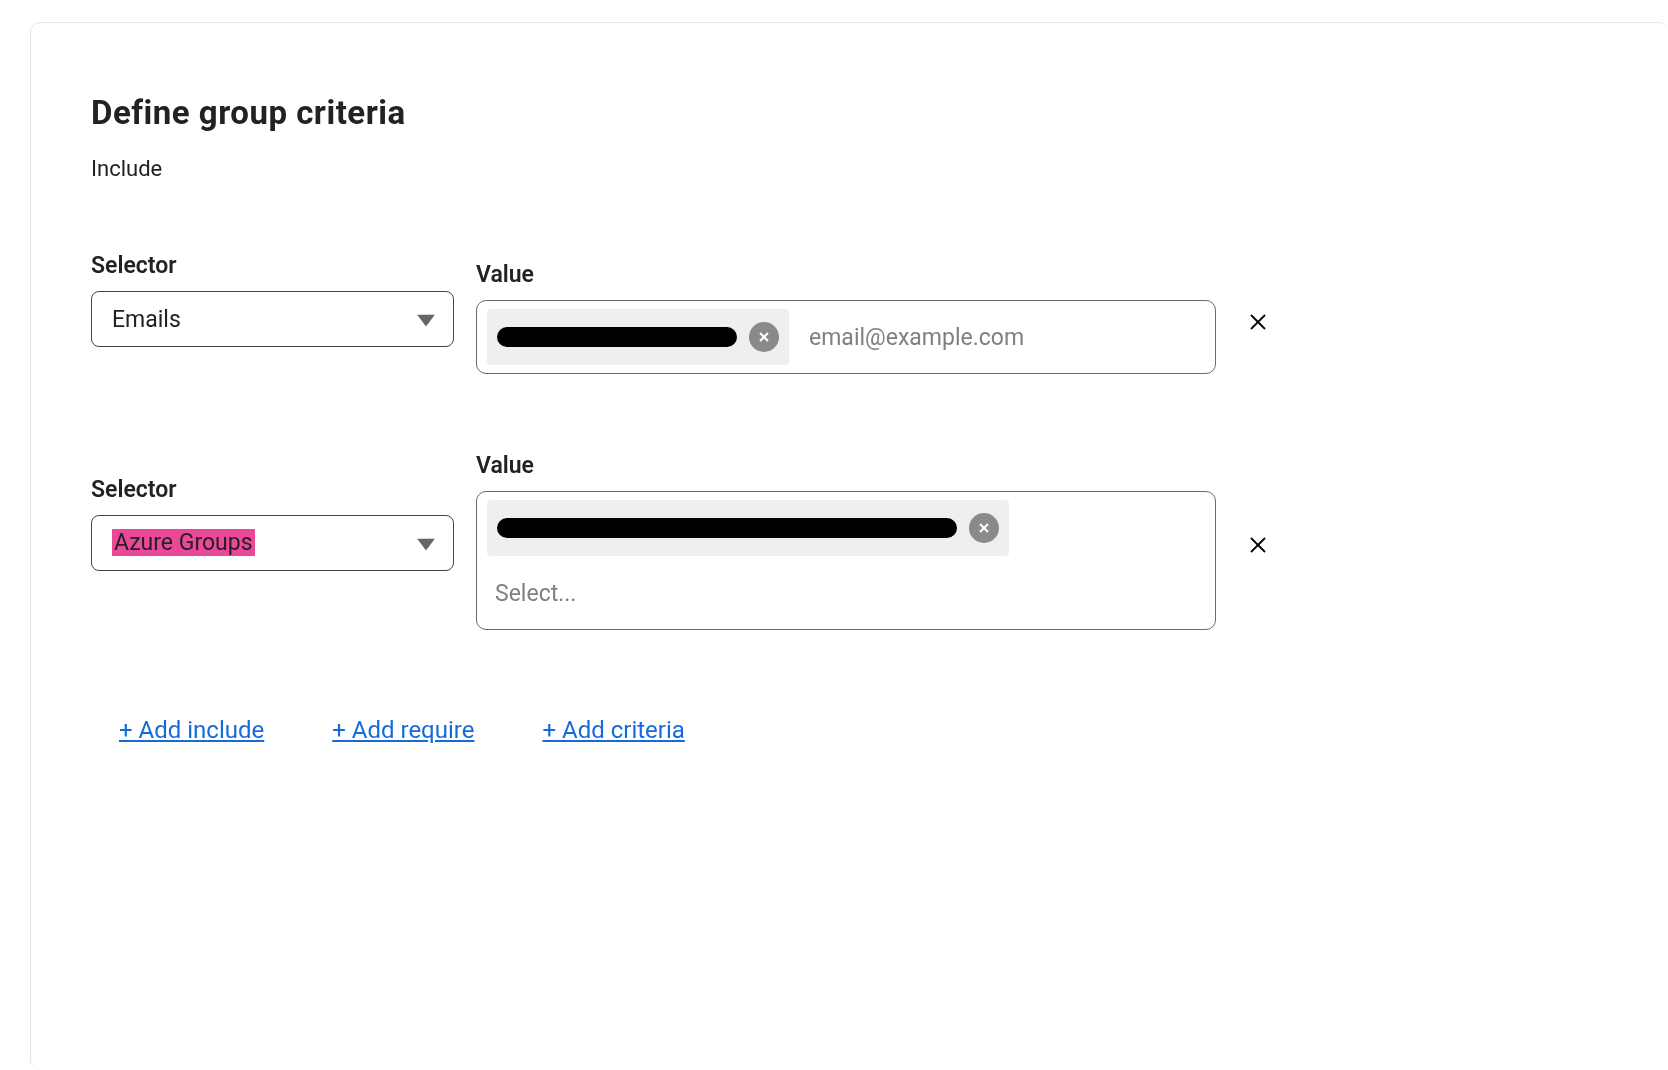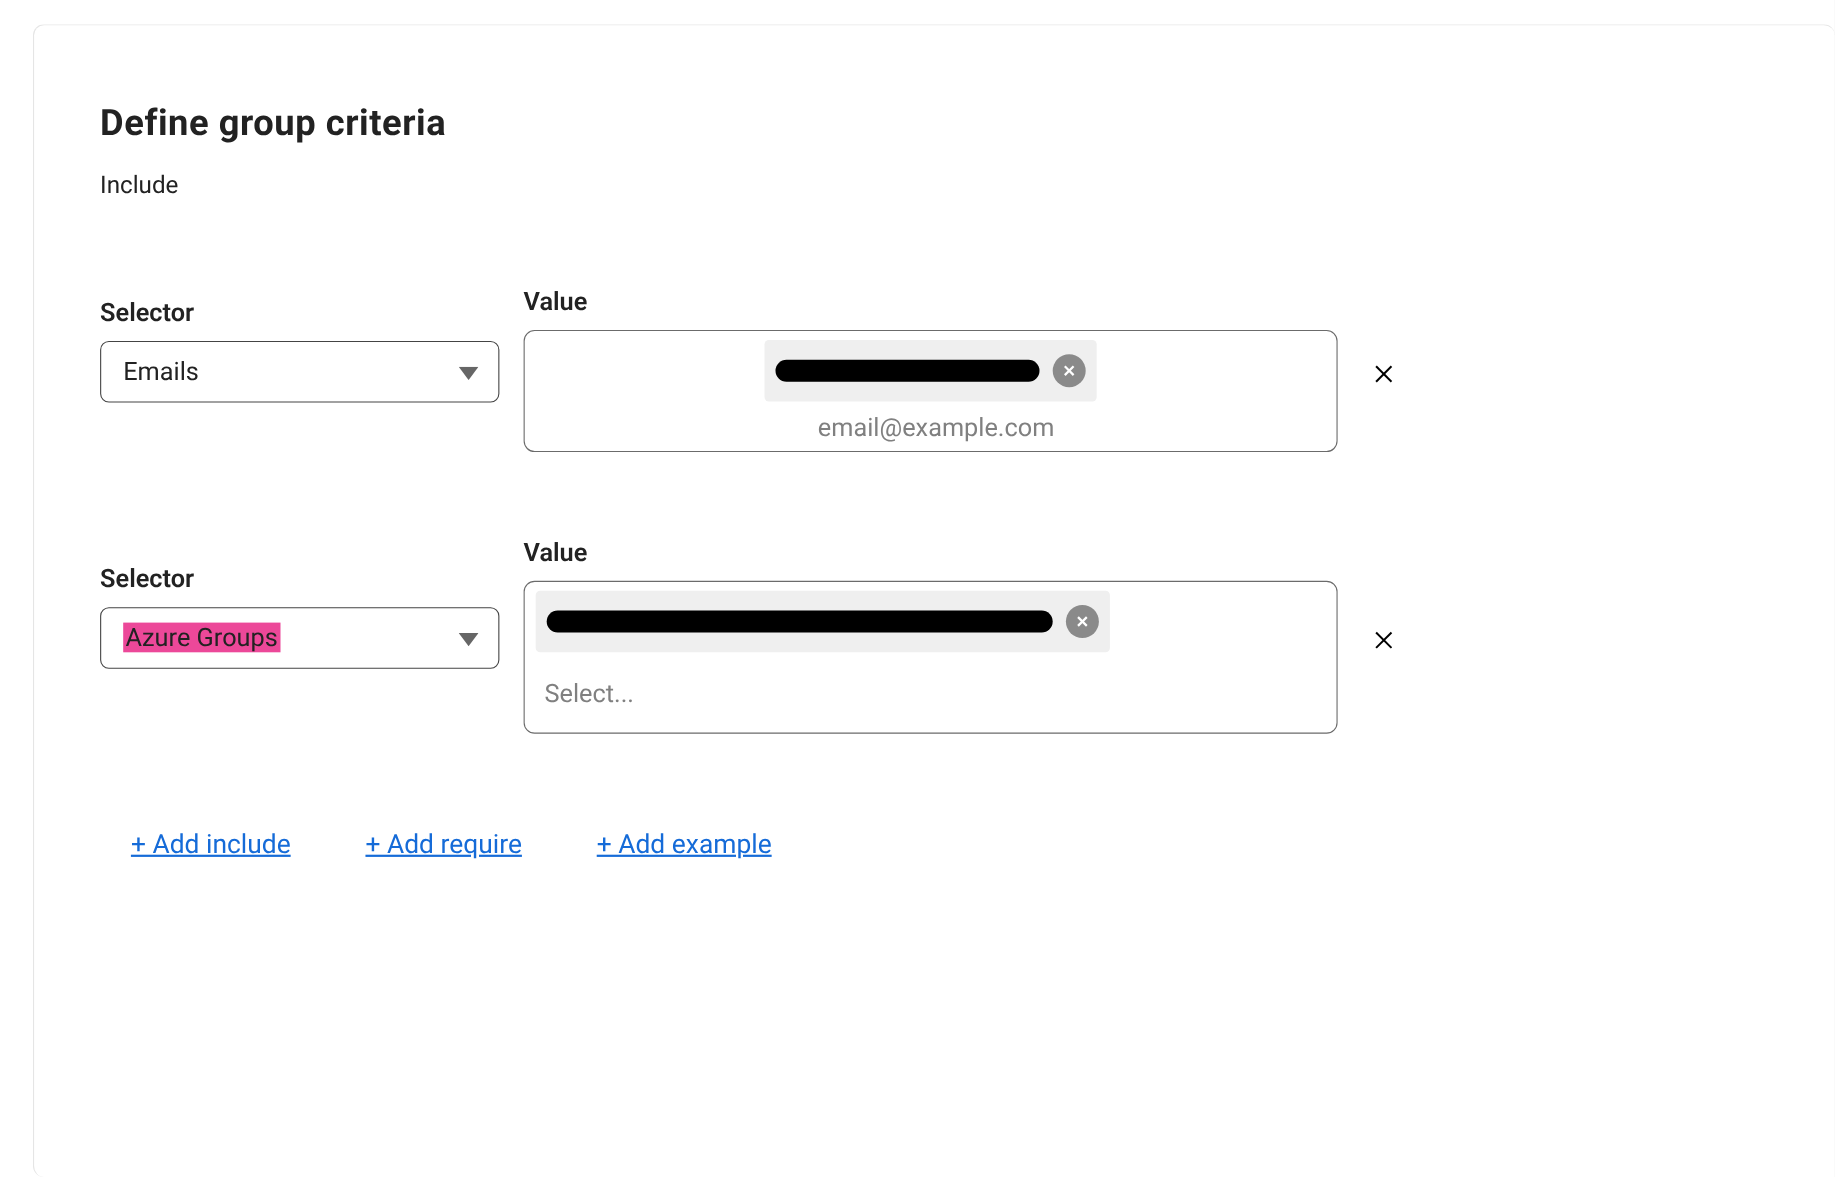--- a/index.html
+++ b/index.html
@@ -92,21 +92,20 @@
     .value-box {
       border: 1px solid #6b6b6b;
       border-radius: 10px;
       min-height: 70px;
       display: flex;
       flex-wrap: wrap;
       align-items: center;
       gap: 10px;
       padding: 8px 10px;
       font-size: 23px;
-      flex-direction: column;
     }
     .value-box.tall {
       flex-direction: column;
       align-items: stretch;
     }
     .value-box.tall .placeholder {
       padding: 14px 8px;
     }
     .chip {
       background: #efefef;
@@ -245,16 +244,16 @@
             <line x1="2" y1="2" x2="16" y2="16" stroke="#000" stroke-width="1.8"></line>
             <line x1="16" y1="2" x2="2" y2="16" stroke="#000" stroke-width="1.8"></line>
           </svg>
       </span>
     </div>
   </div>
 
   <div class="actions">
     <button class="link-btn">+ Add include</button>
     <button class="link-btn">+ Add require</button>
-    <button class="link-btn">+ Add example</button>
+    <button class="link-btn">+ Add criteria</button>
   </div>
 
 </div>
 
 </body></html>

